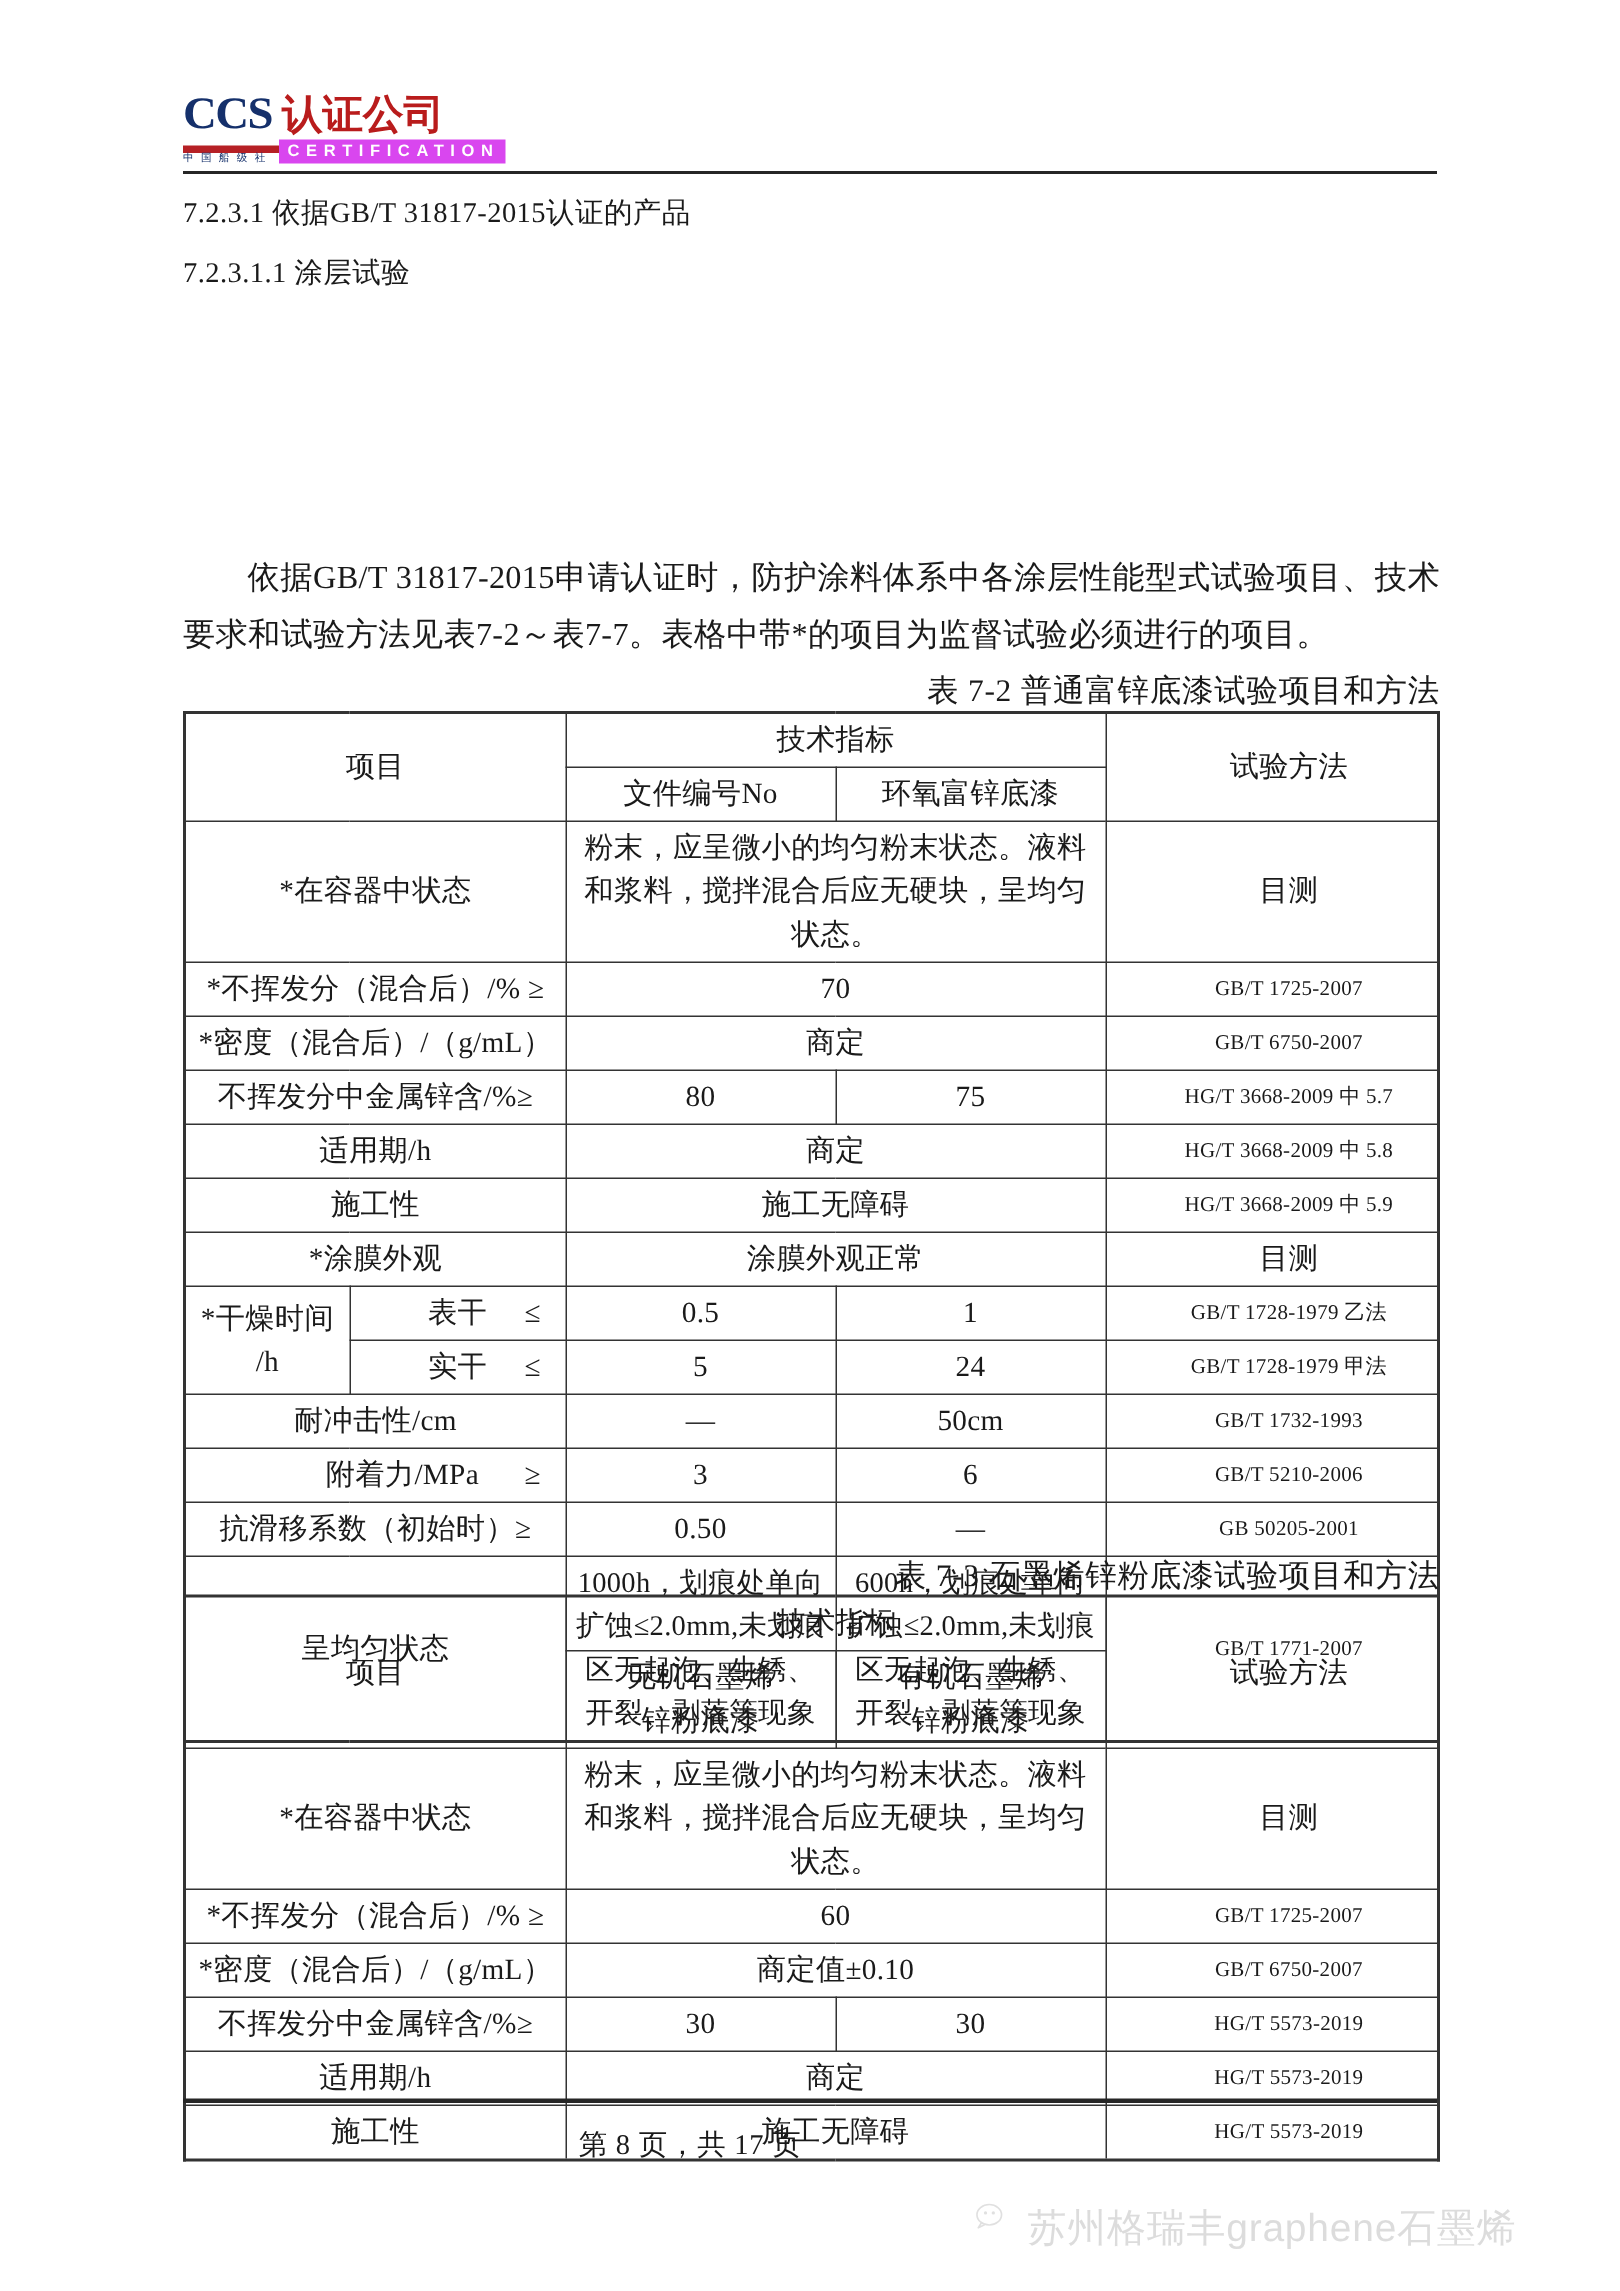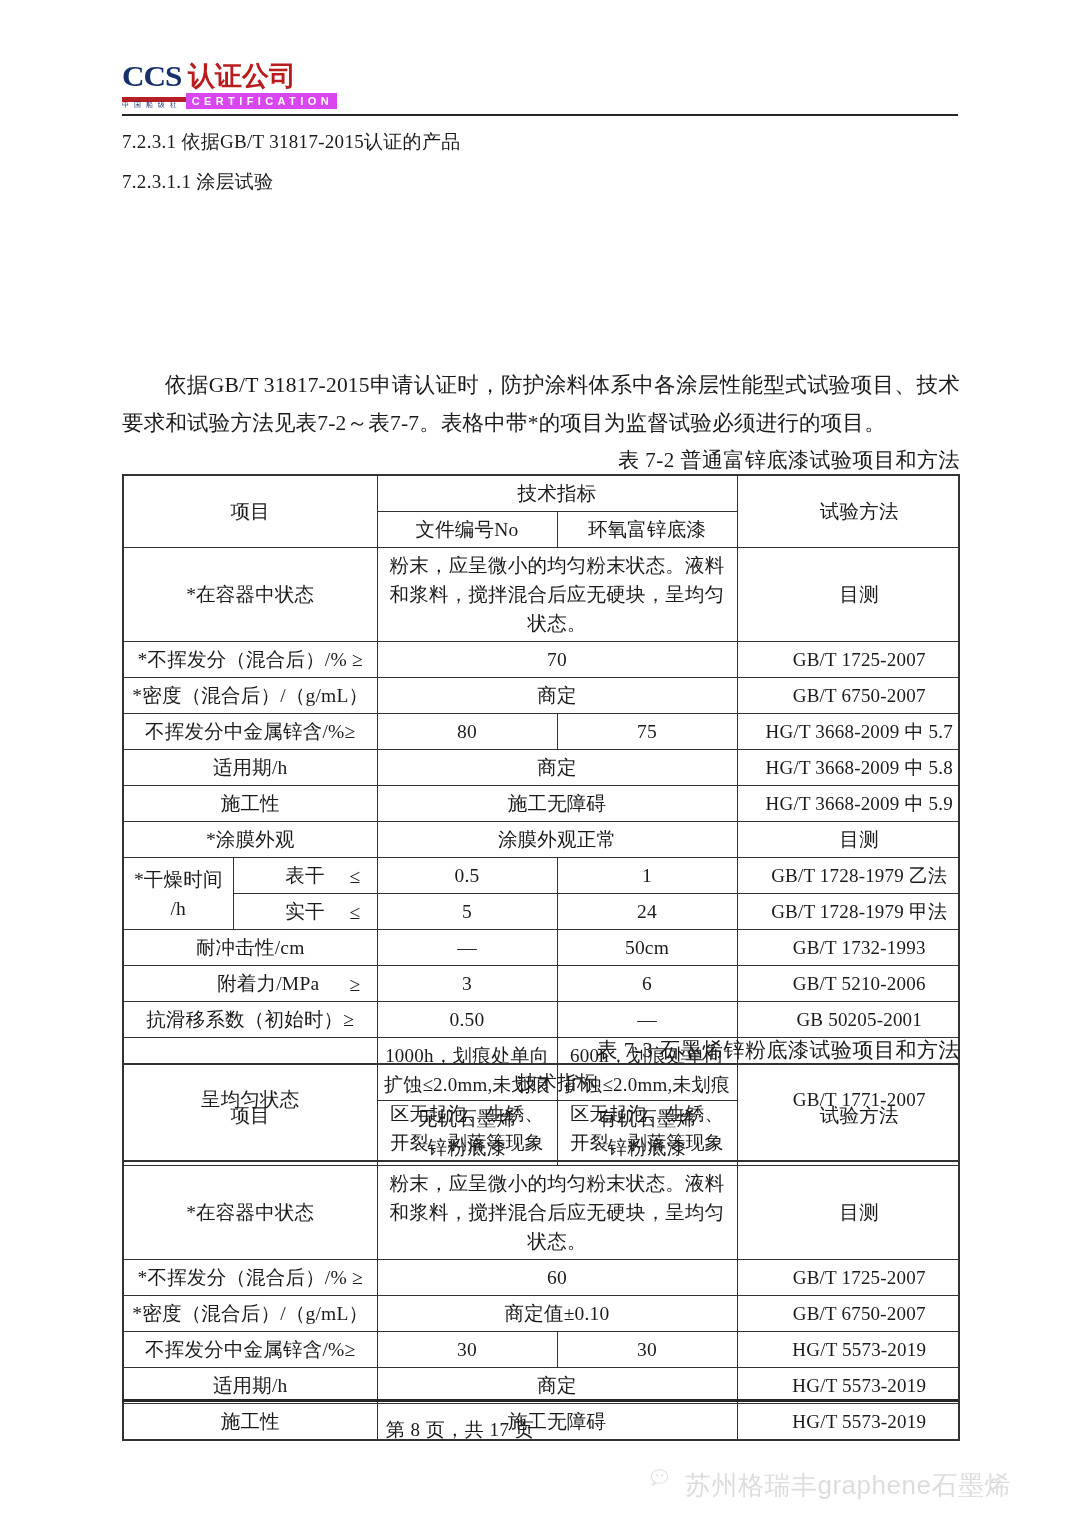--- a/index.html
+++ b/index.html
@@ -164,21 +164,21 @@
     padding: 3px 4px;
     line-height: 29px;
     letter-spacing: 0.2px;
   }
   table.doc td.outer-t { border-top-width: 2.2px; }
   table.doc td.outer-b { border-bottom-width: 2.2px; }
   table.doc td.outer-l { border-left-width: 2.2px; }
   table.doc td.outer-r { border-right-width: 2.2px; padding-left: 27px; }
   td.multi { line-height: 33px; padding: 5px 7px; }
   td.narrow-multi { line-height: 32px; padding: 6px 4px; font-size: 19px; }
-  td.method { font-size: 19px; white-space: nowrap; }
+  td.method { font-size: 14px; white-space: nowrap; }
   td.dry-label { line-height: 31px; }
   td.dry-sub {
     text-align: left;
     padding-left: 16px;
     position: relative;
   }
   td.dry-sub .op {
     position: absolute;
     right: 16px;
     top: 50%;

